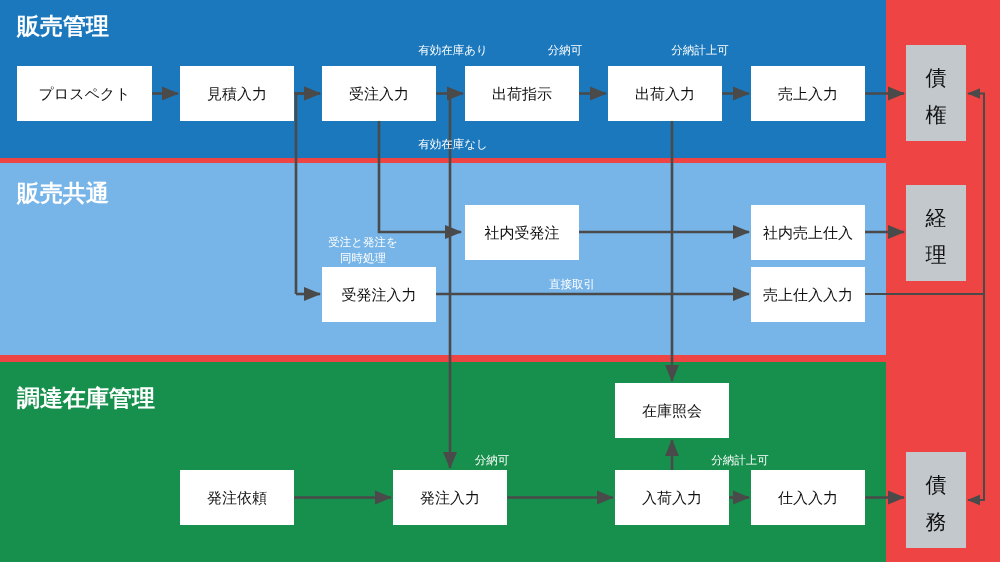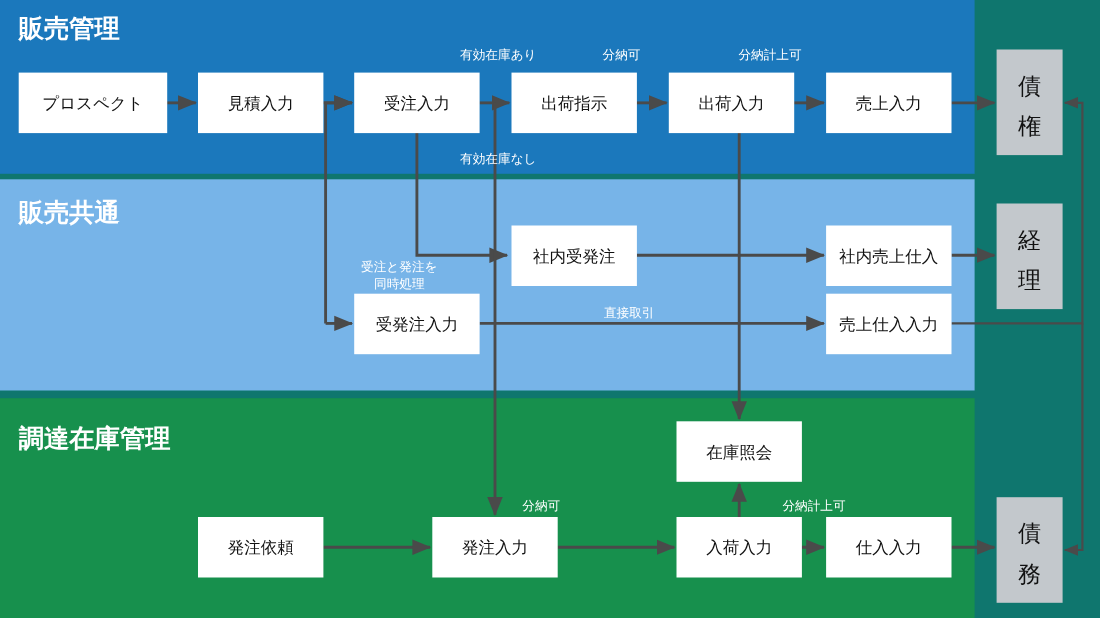--- a/index.html
+++ b/index.html
@@ -1,17 +1,17 @@
 <!DOCTYPE html>
 <html><head>
 <meta charset="utf-8">
 <style>
   html,body{margin:0;padding:0;background:#ffffff;}
   body{font-family:"Liberation Sans","DejaVu Sans",sans-serif;}
-  #stage{position:relative;width:1000px;height:562px;background:#0f766e;overflow:hidden;}
+  #stage{position:relative;width:1000px;height:562px;background:#ef4444;overflow:hidden;}
   svg#diagram{position:absolute;left:0;top:0;width:1000px;height:562px;display:block;}
   .band-title{font-size:23px;font-weight:700;fill:#ffffff;}
   .node-box{fill:#ffffff;stroke:none;}
   .node-label{font-size:15px;fill:#111111;text-anchor:middle;dominant-baseline:middle;}
   .ext-box{fill:#c3c8cc;stroke:none;}
   .ext-label{font-size:21px;fill:#111111;text-anchor:middle;}
   .edge-note{font-size:11.5px;fill:#ffffff;text-anchor:middle;}
   .conn{stroke:#4a4a4a;stroke-width:2.6;fill:none;}
   .conn-thin{stroke:#4a4a4a;stroke-width:2;fill:none;}
 </style>

